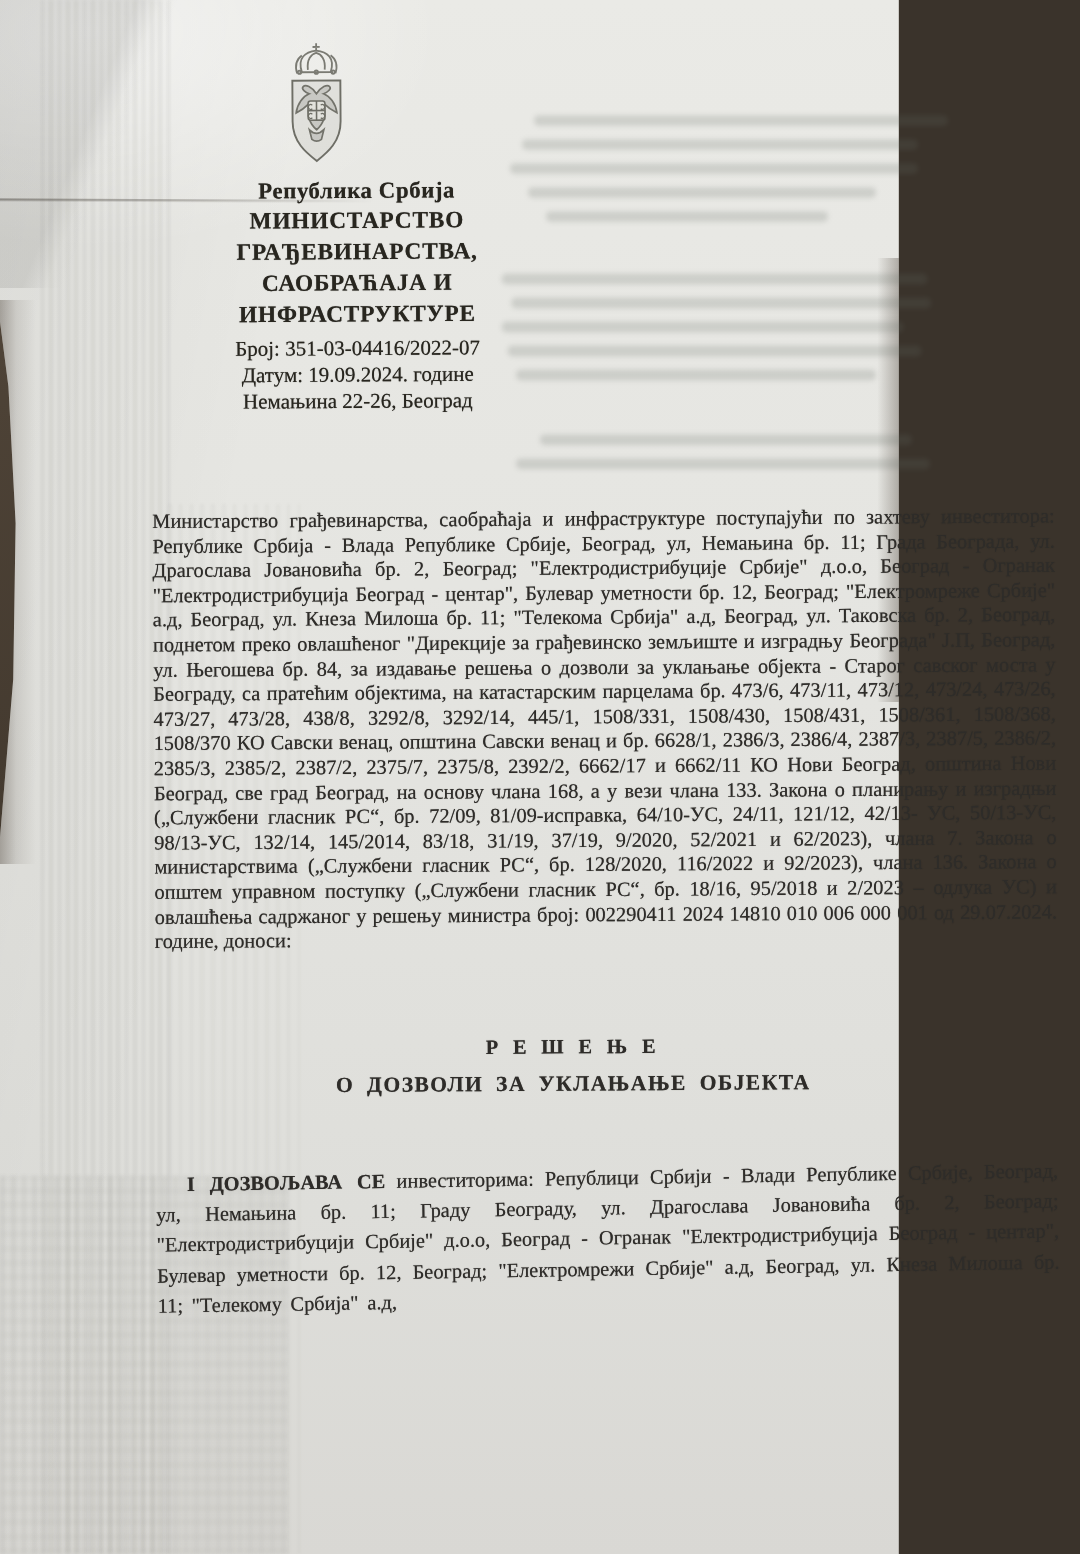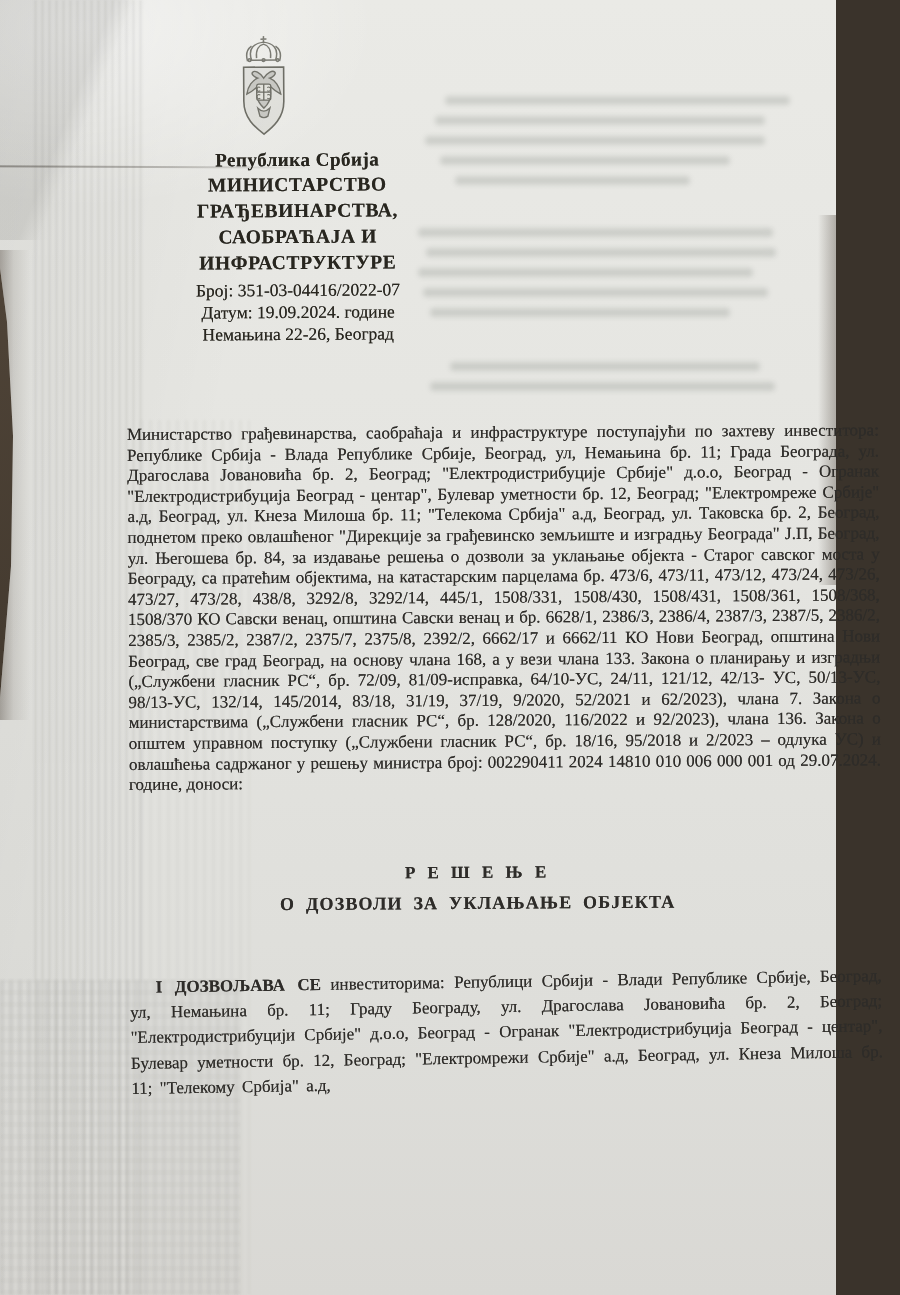--- a/index.html
+++ b/index.html
@@ -3,21 +3,21 @@
 <meta charset="utf-8">
 <style>
   html,body{margin:0;padding:0;}
   body{
     width:900px;height:1295px;
     background:#3a332b;
     overflow:hidden;
     font-family:"Liberation Serif","DejaVu Serif",serif;
   }
   .photo{
-    position:relative;width:836px;height:1295px;
+    position:relative;width:749px;height:1295px;
     background:linear-gradient(160deg,#564a3d 0%,#453b30 40%,#352d24 100%);
     font-family:Liberation Serif, serif;
   }
   
   .paper{
     position:absolute;inset:0;
     clip-path:polygon(0 0,900px 0,900px 226px,894px 244px,891px 420px,896px 556px,900px 570px,900px 1295px,0 1295px,0 698px,11px 566px,13px 436px,7px 322px,0 268px);
     background:
       radial-gradient(ellipse 420px 260px at 10% 2%, rgba(255,255,255,0.55), rgba(255,255,255,0) 70%),
       linear-gradient(100deg, rgba(0,0,0,0.05), rgba(0,0,0,0) 28%),

